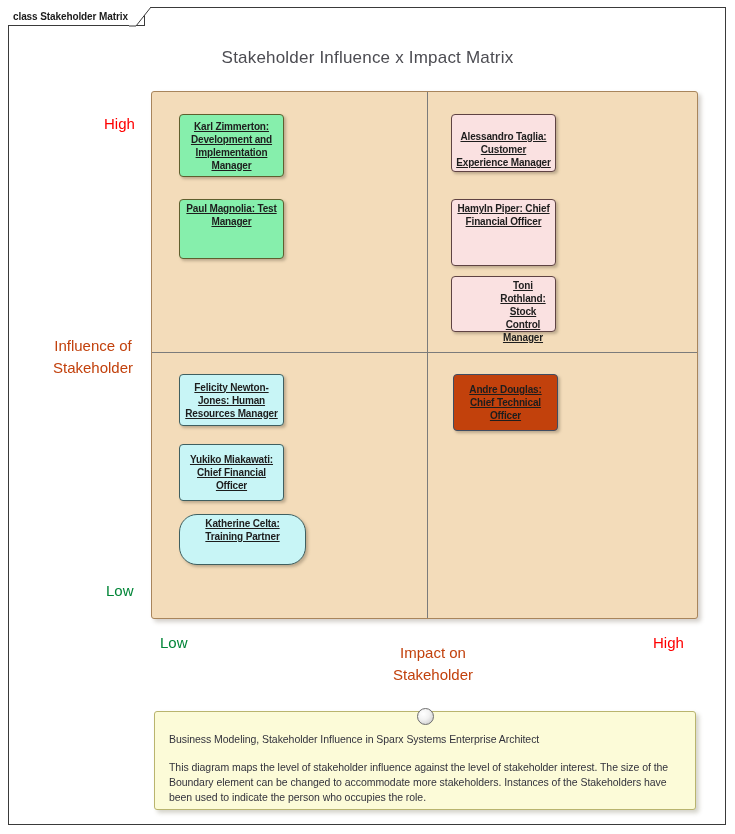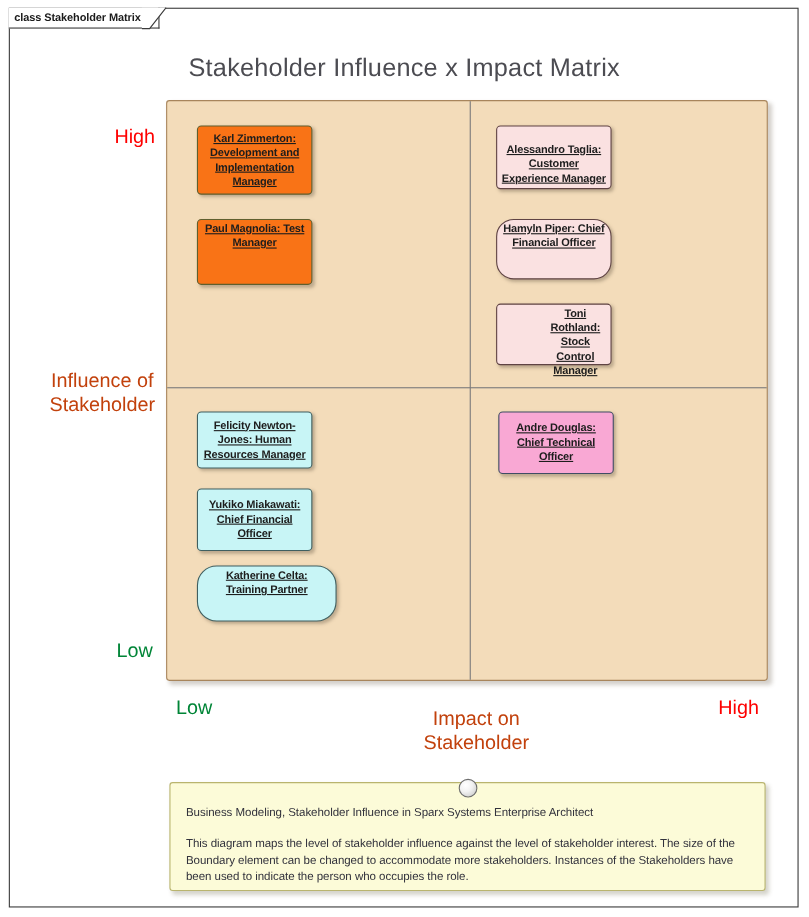--- a/index.html
+++ b/index.html
@@ -65,21 +65,21 @@
     overflow: visible;
   }
 
   
   .diagram-title {
     position: absolute;
     left: 0;
     top: 48px;
     width: 735px;
     text-align: center;
-    font-size: 23px;
+    font-size: 17px;
     color: #4c4c52;
     letter-spacing: 0.2px;
   }
 
   
   .matrix {
     position: absolute;
     left: 151px;
     top: 91px;
     width: 547px;
@@ -123,29 +123,29 @@
   .node-label {
     font-size: 10px;
     font-weight: bold;
     line-height: 13px;
     text-align: center;
     text-decoration: underline;
     color: #1d1d1d;
     white-space: pre-line;
     letter-spacing: -0.15px;
   }
-  .node.yellow { background: #f97316; border-color: #5f5f2e; }
+  .node.yellow { background: #86efac; border-color: #5f5f2e; }
   .node.pink   { background: #fae1e1; border-color: #5f4343; }
   .node.cyan   { background: #c8f5f6; border-color: #3f5f60; }
-  .node.blue   { background: #f9a8d4; border-color: #3f4d63; }
+  .node.blue   { background: #c2410c; border-color: #3f4d63; }
 
   
   .axis-label {
     position: absolute;
-    font-size: 18px;
+    font-size: 15px;
     white-space: pre-line;
     line-height: 22px;
   }
   .axis-high { color: #fe0000; }
   .axis-low  { color: #008537; }
   .axis-name { color: #c2410c; text-align: center; }
 
   
   .note {
     position: absolute;
@@ -221,21 +221,21 @@
     <div class="node yellow" style="left:27px; top:107px; width:105px; height:60px; align-items:flex-start;">
       <span class="node-label">Paul Magnolia: Test
 Manager</span>
     </div>
 
     <div class="node pink" style="left:299px; top:22px; width:105px; height:58px;align-items:flex-end;">
       <span class="node-label">Alessandro Taglia:
 Customer
 Experience Manager</span>
     </div>
-    <div class="node pink" style="left:299px; top:107px; width:105px; height:55px; align-items:flex-start;border-radius:16px;">
+    <div class="node pink" style="left:299px; top:107px; width:105px; height:67px; align-items:flex-start;">
       <span class="node-label">Hamyln Piper: Chief
 Financial Officer</span>
     </div>
     <div class="node pink" style="left:299px; top:184px; width:105px; height:56px; align-items:flex-start;padding-left:42px;">
       <span class="node-label">Toni Rothland: Stock
 Control Manager</span>
     </div>
 
     <div class="node cyan" style="left:27px; top:282px; width:105px; height:52px;">
       <span class="node-label">Felicity Newton-

